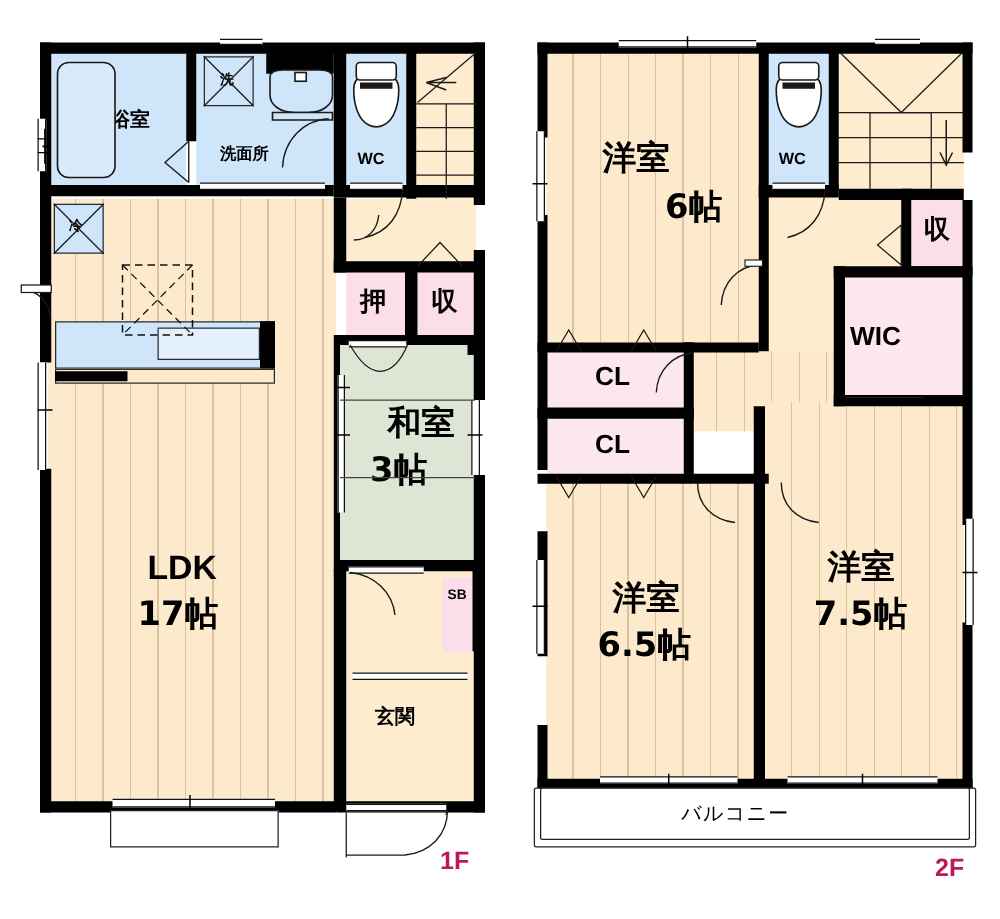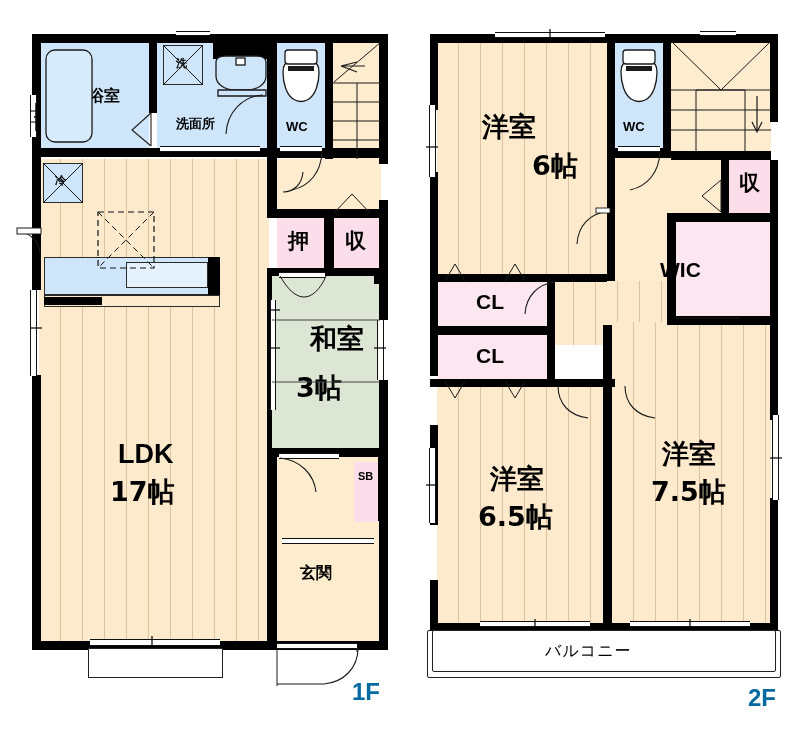--- a/index.html
+++ b/index.html
@@ -28,21 +28,21 @@
   .lbl{position:absolute;color:#000;text-align:center;line-height:1.05;
        white-space:nowrap;font-weight:700;}
   .lbl.ja{font-family:"DejaVu Sans","Liberation Sans",sans-serif;}
   .lbl.big{font-size:27px;}
   .lbl.mid{font-size:21px;}
   .lbl.sm{font-size:16px;}
   .lbl.xs{font-size:13px;}
   .lbl.tiny{font-size:11px;}
   .lbl.thin{font-weight:500;}
 
-  .floor-tag{position:absolute;font-size:24px;font-weight:700;color:#0369a1;}
+  .floor-tag{position:absolute;font-size:20px;font-weight:700;color:#be185d;}
 
   
   .outline{position:absolute;border:1px solid #222;background:#fff;box-sizing:border-box;}
   .outline2{position:absolute;border:1px solid #222;background:#fff;box-sizing:border-box;border-radius:2px;}
 
   
   .win-h{position:absolute;background:#fff;border-top:1px solid #111;border-bottom:1px solid #111;box-sizing:border-box;}
   .win-v{position:absolute;background:#fff;border-left:1px solid #111;border-right:1px solid #111;box-sizing:border-box;}
 
   svg.ov{position:absolute;left:0;top:0;width:800px;height:735px;pointer-events:none;}
@@ -140,21 +140,21 @@
     <div class="lbl xs" style="left:286px;top:120px;">WC</div>
     <div class="lbl ja tiny" style="left:55px;top:175px;">冷</div>
 
     <div class="lbl big" style="left:118px;top:440px;">LDK</div>
     <div class="lbl ja big" style="left:110px;top:478px;">17帖</div>
 
     <div class="lbl ja mid" style="left:288px;top:230px;">押</div>
     <div class="lbl ja mid" style="left:345px;top:230px;">収</div>
 
     <div class="lbl ja big" style="left:296px;top:325px;margin-left:14px;">和室</div>
-    <div class="lbl ja big" style="left:296px;top:363px;margin-top:11px;">3帖</div>
+    <div class="lbl ja big" style="left:296px;top:363px;">3帖</div>
 
     <div class="lbl tiny" style="left:358px;top:470px;letter-spacing:0;line-height:1.15;">SB</div>
 
     <div class="lbl ja sm" style="left:300px;top:565px;">玄関</div>
   </div>
 
   <div>
 
     <div class="room f-wood stripes-v" style="left:437px;top:41px;width:170px;height:235px;"></div>
 
@@ -220,21 +220,21 @@
 
     <div class="floor-tag" style="left:748px;top:684px;">2F</div>
 
     <div class="lbl ja big" style="left:482px;top:113px;">洋室</div>
     <div class="lbl ja big" style="left:488px;top:152px;margin-left:44px;">6帖</div>
 
     <div class="lbl xs" style="left:623px;top:120px;">WC</div>
 
     <div class="lbl ja mid" style="left:739px;top:172px;">収</div>
 
-    <div class="lbl mid" style="left:660px;top:259px;">WIC</div>
+    <div class="lbl mid" style="left:680px;top:259px;">WIC</div>
 
     <div class="lbl mid" style="left:476px;top:291px;">CL</div>
     <div class="lbl mid" style="left:476px;top:345px;">CL</div>
 
     <div class="lbl ja big" style="left:490px;top:465px;">洋室</div>
     <div class="lbl ja big" style="left:478px;top:503px;">6.5帖</div>
 
     <div class="lbl ja big" style="left:662px;top:440px;">洋室</div>
     <div class="lbl ja big" style="left:651px;top:478px;text-align:center;">7.5帖</div>
 

